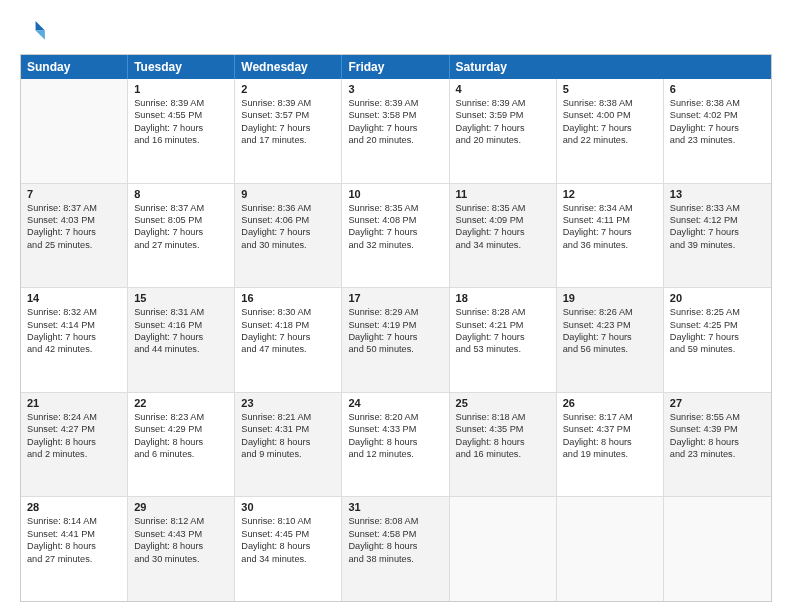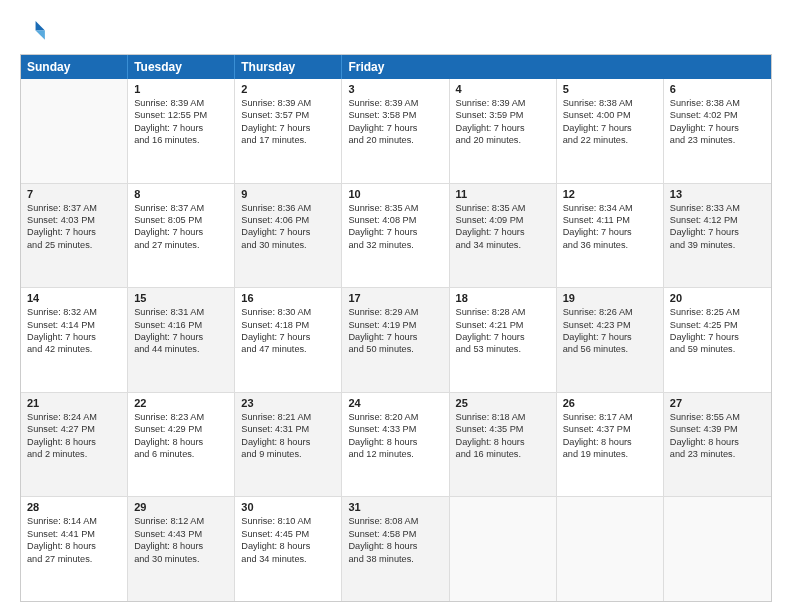--- a/index.html
+++ b/index.html
@@ -126,30 +126,31 @@
     <div class="title-block">
       <div class="month-title"></div>
       <div class="subtitle"></div>
     </div>
   </div>
 
   <div class="calendar">
     <div class="cal-header-row">
         <div class="cal-header-cell">Sunday</div>
         <div class="cal-header-cell">Tuesday</div>
-        <div class="cal-header-cell">Thursday</div>
+        <div class="cal-header-cell">Wednesday</div>
         <div class="cal-header-cell">Friday</div>
+        <div class="cal-header-cell">Saturday</div>
       </div>
     <div class="cal-body">
         <div class="cal-row">
           <div class="cal-cell empty"></div>
           <div class="cal-cell">
             <div class="day-num">1</div>
             <div class="cell-line">Sunrise: 8:39 AM</div>
-            <div class="cell-line">Sunset: 12:55 PM</div>
+            <div class="cell-line">Sunset: 4:55 PM</div>
             <div class="cell-line">Daylight: 7 hours</div>
             <div class="cell-line">and 16 minutes.</div>
           </div>
           <div class="cal-cell">
             <div class="day-num">2</div>
             <div class="cell-line">Sunrise: 8:39 AM</div>
             <div class="cell-line">Sunset: 3:57 PM</div>
             <div class="cell-line">Daylight: 7 hours</div>
             <div class="cell-line">and 17 minutes.</div>
           </div>

